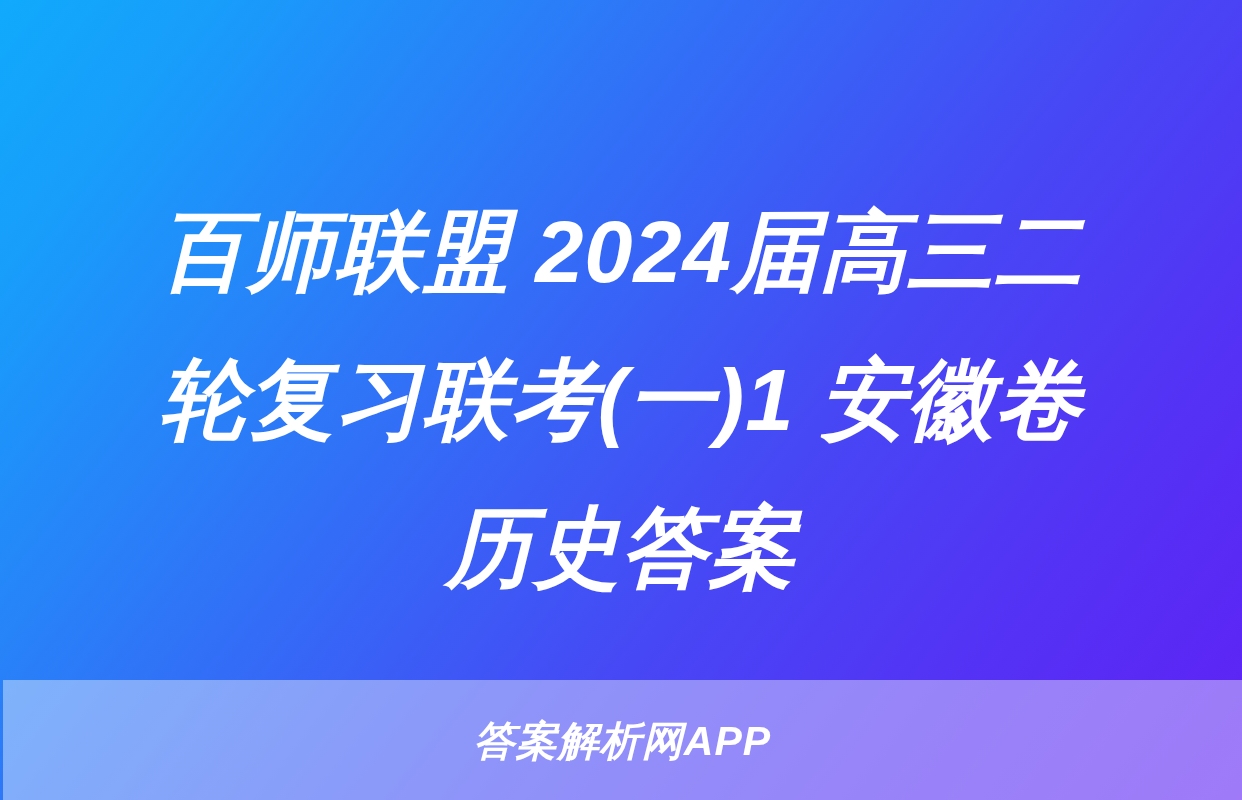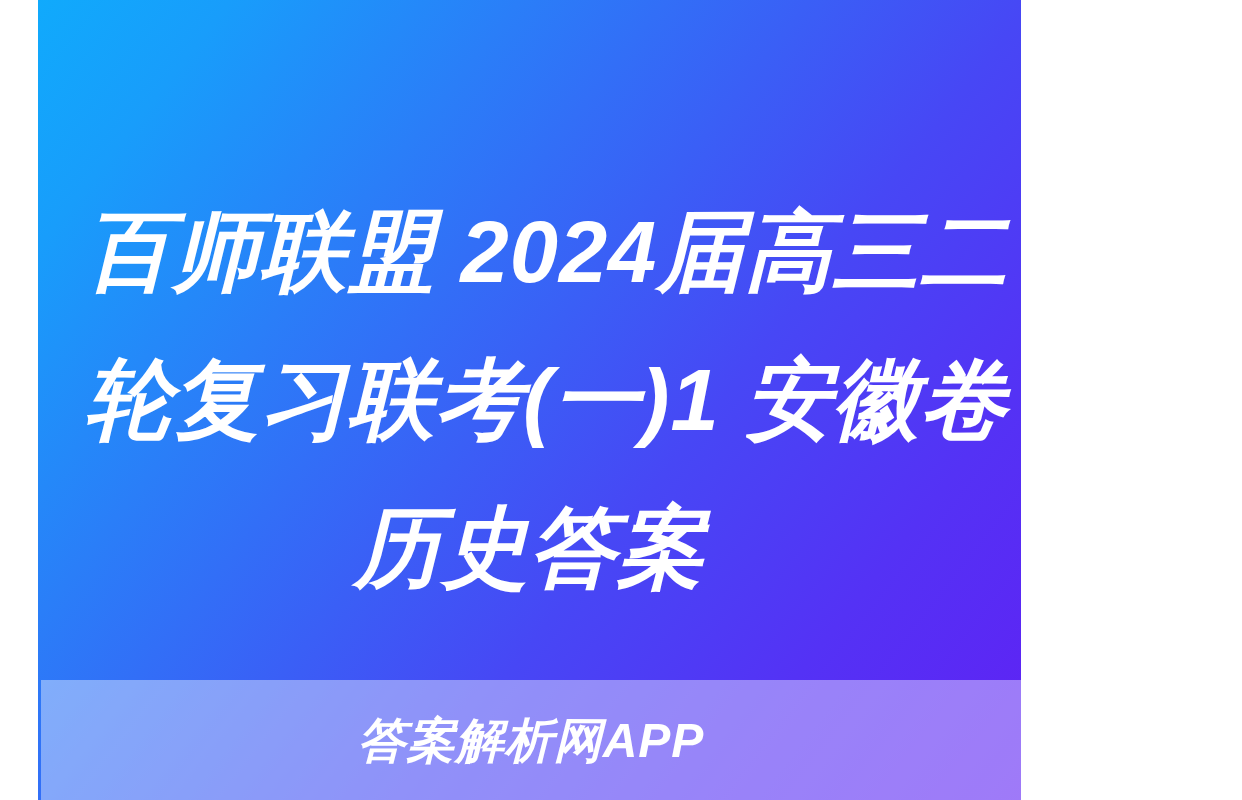--- a/index.html
+++ b/index.html
@@ -7,25 +7,24 @@
     margin: 0;
     padding: 0;
     background: #ffffff;
   }
   body {
     font-family: "Liberation Sans", "DejaVu Sans", sans-serif;
   }
 
   .poster {
     position: relative;
-    width: 983px;
+    width: 1242px;
     height: 800px;
     overflow: hidden;
     background: #17a9fb;
-    margin-left: 38px;
   }
 
   
   .gradient-bg {
     position: absolute;
     inset: 0;
     background: linear-gradient(128deg,
         #10aafc 0%,
         #189dfb 12%,
         #2a7ef8 30%,
@@ -70,21 +69,21 @@
     display: flex;
     align-items: center;
     justify-content: center;
   }
 
   .footer-text {
     color: #ffffff;
     font-family: "Liberation Sans", "DejaVu Sans", sans-serif;
     font-weight: 700;
     font-style: italic;
-    font-size: 48px;
+    font-size: 41px;
     line-height: 1;
     letter-spacing: 1px;
     white-space: nowrap;
     margin-top: 2px;
   }
 </style>
 </head>
 <body>
 
 <div class="poster">

